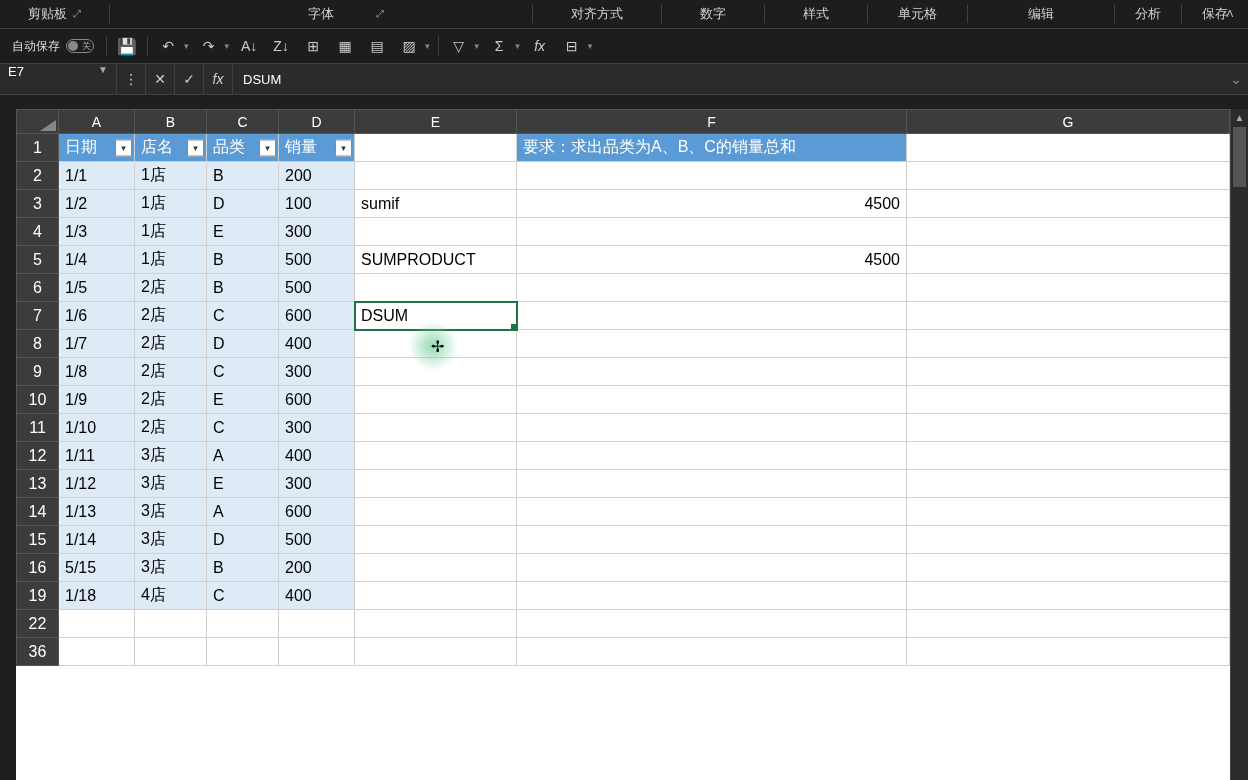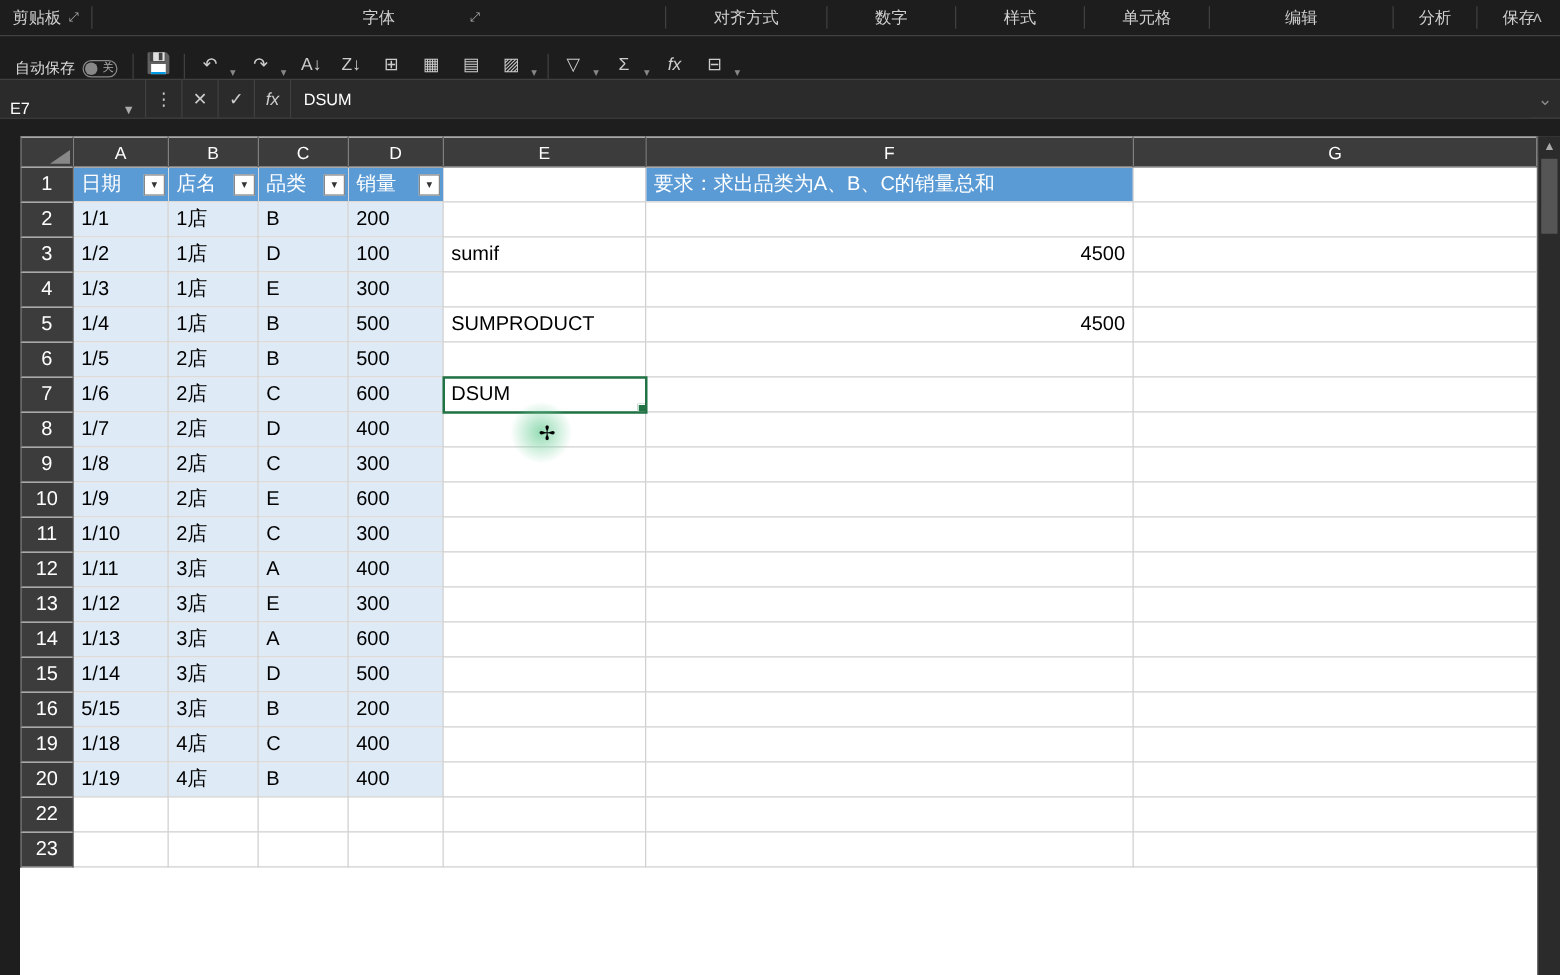--- a/index.html
+++ b/index.html
@@ -20,21 +20,21 @@
     display: flex;
     align-items: center;
     height: 28px;
     background: #1d1d1d;
     border-bottom: 1px solid #404040;
     position: relative;
   }
   .group-label {
     color: #d0d0d0;
     font-size: 13px;
-    padding: 0 10px;
+    padding: 0 28px;
     display: flex;
     align-items: center;
     height: 100%;
   }
   .group-expand {
     color: #aaa;
     font-size: 10px;
     margin-left: 6px;
   }
   .group-sep {
@@ -46,21 +46,21 @@
     position: absolute;
     right: 10px;
     color: #bbb;
     font-size: 14px;
     padding: 4px;
   }
 
   
   .qat {
     display: flex;
-    align-items: flex-end;
+    align-items: center;
     height: 34px;
     background: #1d1d1d;
     border-bottom: 1px solid #404040;
     padding-left: 8px;
     gap: 8px;
   }
   .autosave {
     display: flex;
     align-items: center;
     gap: 6px;
@@ -124,21 +124,21 @@
     height: 30px;
     background: #2b2b2b;
     border-bottom: 1px solid #404040;
   }
   .name-box {
     width: 100px;
     height: 100%;
     background: #2b2b2b;
     border-right: 1px solid #404040;
     display: flex;
-    align-items: flex-end;
+    align-items: flex-start;
     padding: 0 8px;
     color: #fff;
     font-size: 13px;
     justify-content: space-between;
   }
   .fb-btn {
     width: 28px;
     height: 100%;
     display: flex;
     align-items: center;
@@ -605,41 +605,31 @@
             <td class="row-header">19</td>
             <td class="data-band">1/18</td>
             <td class="data-band center">4店</td>
             <td class="data-band">C</td>
             <td class="data-band">400</td>
             <td></td>
             <td></td>
             <td></td>
           </tr>
           <tr>
-            <td class="row-header">20</td>
-            <td class="data-band">1/19</td>
-            <td class="data-band center">4店</td>
-            <td class="data-band">B</td>
-            <td class="data-band">400</td>
-            <td></td>
-            <td></td>
-            <td></td>
-          </tr>
-          <tr>
             <td class="row-header">22</td>
             <td></td>
             <td></td>
             <td></td>
             <td></td>
             <td></td>
             <td></td>
             <td></td>
           </tr>
           <tr>
-            <td class="row-header">23</td>
+            <td class="row-header">36</td>
             <td></td>
             <td></td>
             <td></td>
             <td></td>
             <td></td>
             <td></td>
             <td></td>
           </tr>
         </tbody>
     </table>

